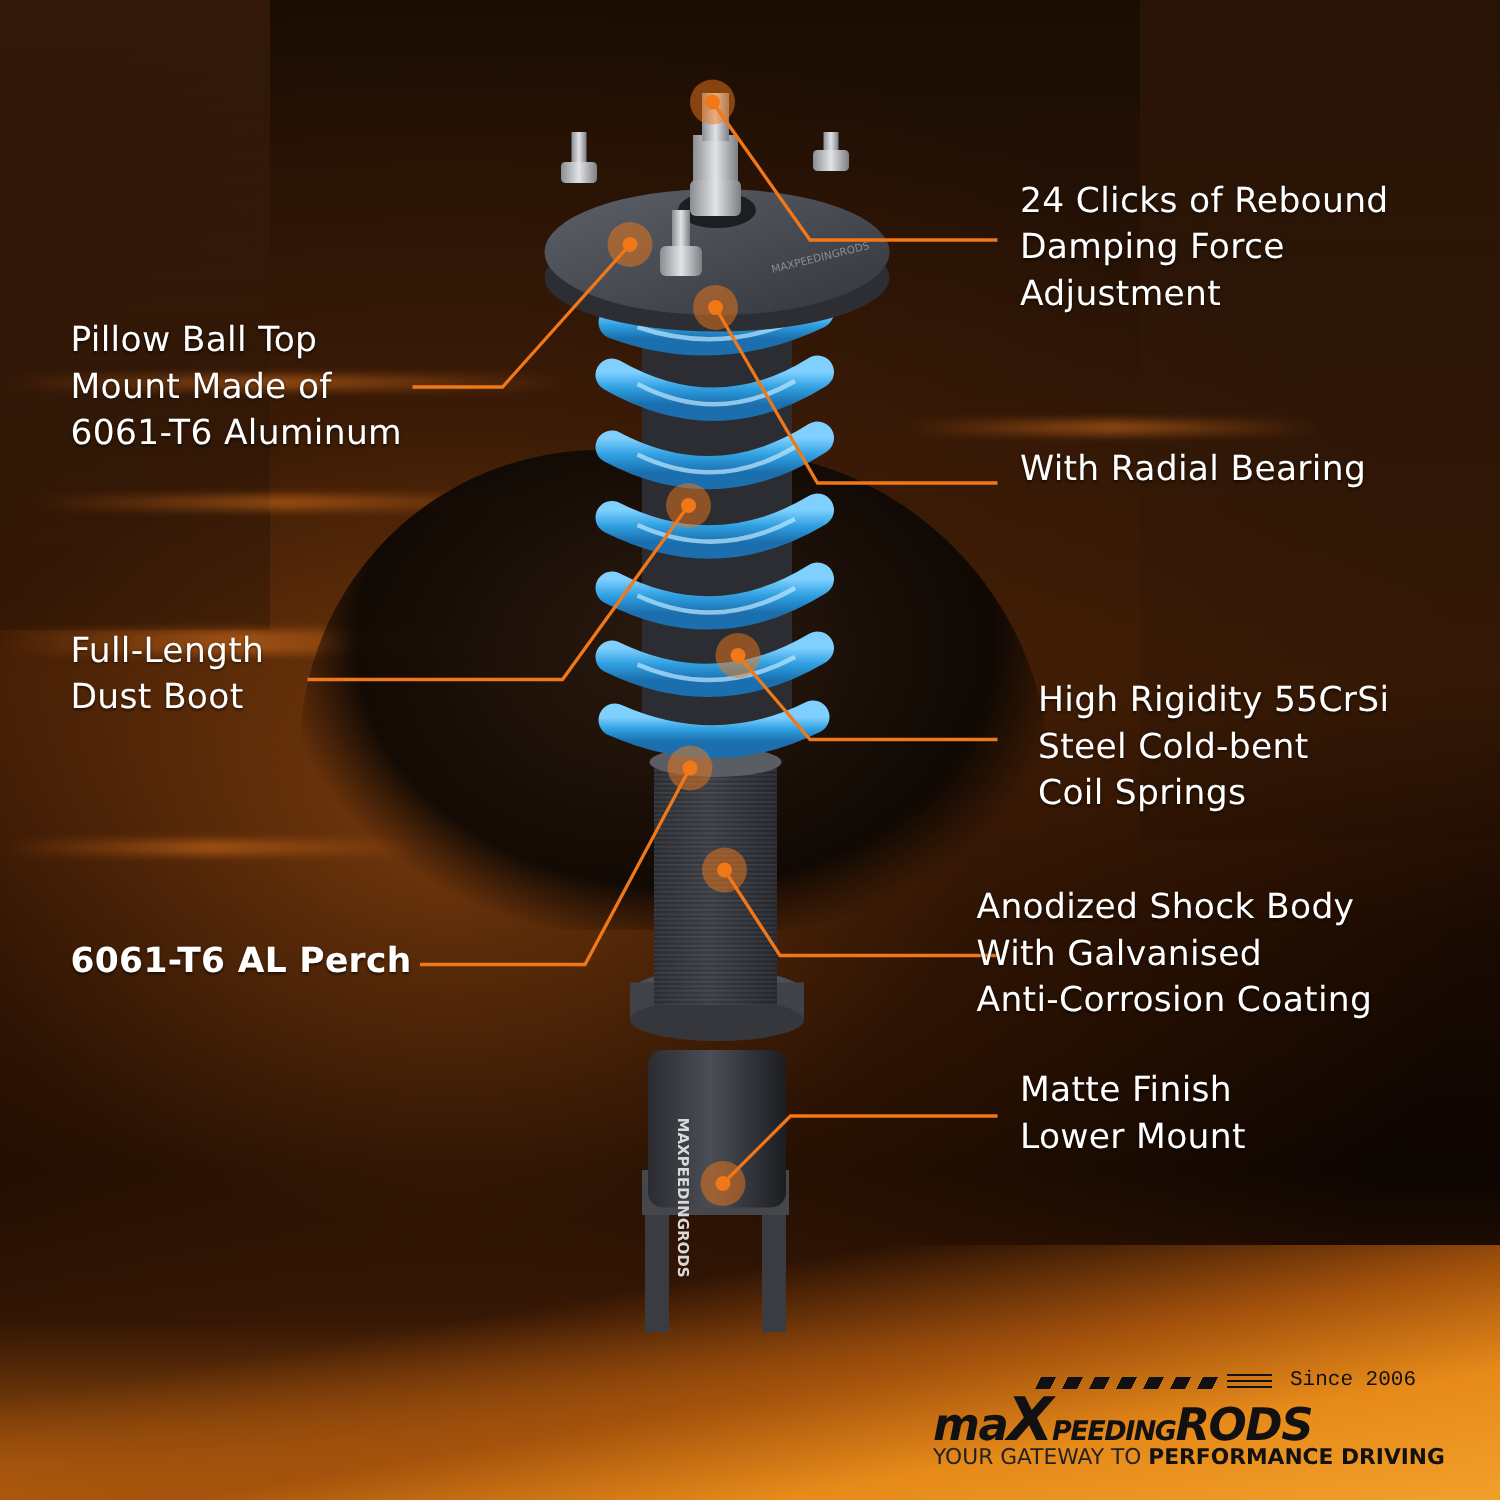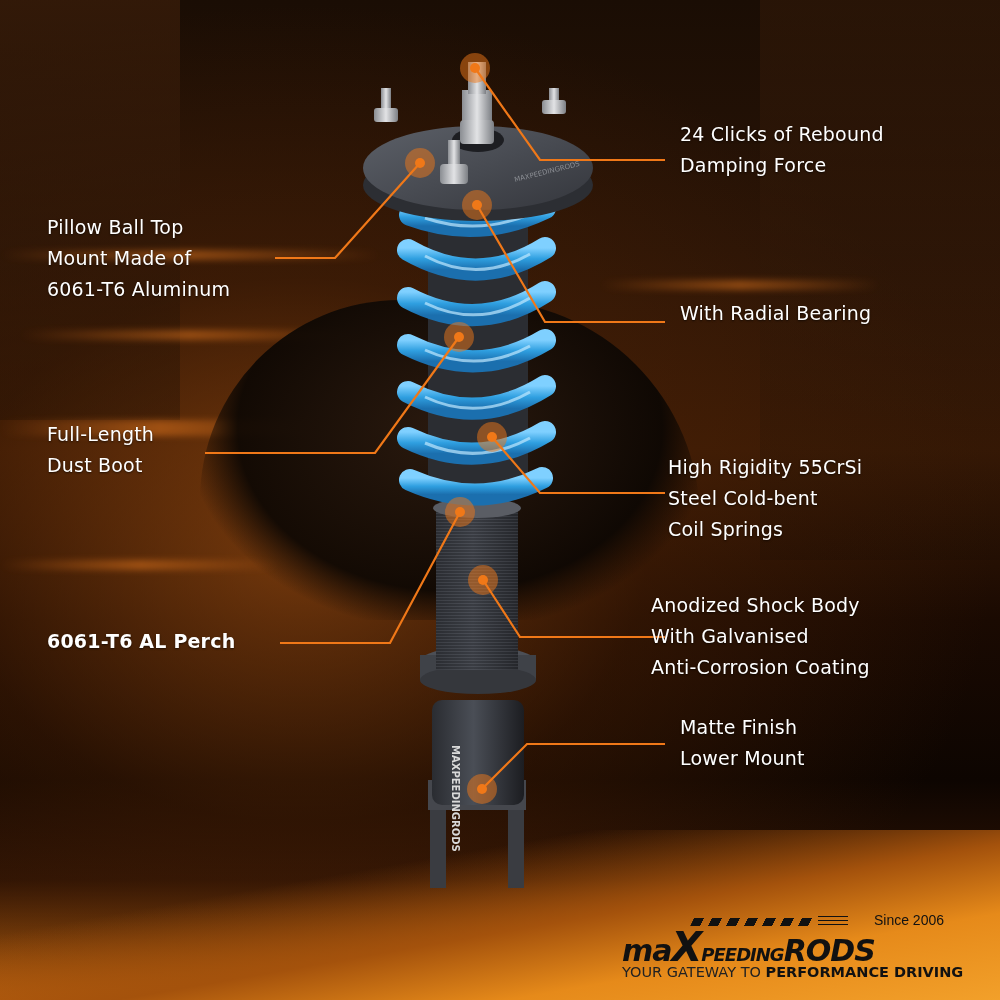--- a/index.html
+++ b/index.html
@@ -9,28 +9,28 @@
       radial-gradient(ellipse at 30% 55%, rgba(180,90,20,0.55) 0%, rgba(80,35,5,0.4) 35%, rgba(0,0,0,0) 70%),
       linear-gradient(180deg,#1a0d04 0%,#2a1406 25%,#3a1a05 45%,#1a0a02 62%,#0d0501 78%,#2b1204 88%,#c86a10 100%);
   }
   .streak{position:absolute;height:10px;border-radius:6px;opacity:.55;filter:blur(3px);
     background:linear-gradient(90deg,rgba(230,120,30,0),rgba(230,120,30,.9),rgba(230,120,30,0));}
   .building{position:absolute;background:linear-gradient(180deg,rgba(60,30,10,.7),rgba(20,10,3,.3));}
   .car{position:absolute;left:200px;top:300px;width:500px;height:320px;border-radius:200px 220px 40px 40px;
     background:radial-gradient(ellipse at 50% 40%,rgba(40,25,15,.95),rgba(10,6,3,.9) 60%,rgba(0,0,0,0) 75%);}
   .road-glow{position:absolute;left:0;right:0;bottom:0;height:170px;
     background:linear-gradient(170deg,rgba(0,0,0,0) 0%,rgba(0,0,0,0) 30%,#a4520c 55%,#e68a1a 75%,#f2a02a 100%);}
-  .label{position:absolute;color:#fff;font-family:"DejaVu Sans",sans-serif;font-size:19px;line-height:31px;
+  .label{position:absolute;color:#fff;font-family:"DejaVu Sans",sans-serif;font-size:23px;line-height:31px;
     font-weight:500;letter-spacing:.2px;text-shadow:0 1px 2px rgba(0,0,0,.6);}
   svg.overlay{position:absolute;left:0;top:0;}
   .logo{position:absolute;left:622px;top:912px;width:330px;height:70px;}
   .logo-main{position:absolute;left:0;top:12px;font-family:"DejaVu Sans",sans-serif;font-weight:900;
     font-style:italic;font-size:30px;letter-spacing:-1px;color:#111;}
   .logo-main .big{font-size:40px;}
-  .logo-since{position:absolute;right:8px;top:0;font-family:Liberation Sans, sans-serif;font-size:14px;color:#111;}
+  .logo-since{position:absolute;right:8px;top:0;font-family:Liberation Mono, monospace;font-size:14px;color:#111;}
   .logo-tag{position:absolute;left:0;top:52px;font-family:"DejaVu Sans",sans-serif;font-size:14.5px;color:#222;white-space:nowrap;}
   .logo-tag b{font-weight:800;color:#111;text-align:right;}
   .checker{position:absolute;left:70px;top:6px;width:120px;height:8px;
     background:repeating-linear-gradient(90deg,#111 0 10px,transparent 10px 18px);transform:skewX(-25deg);}
   .speedlines{position:absolute;left:196px;top:4px;width:30px;height:12px;
     background:repeating-linear-gradient(180deg,#111 0 1.5px,transparent 1.5px 4px);}
 </style>
 </head>
 <body>
 
@@ -182,25 +182,26 @@
     <div>Full-Length</div>
     <div>Dust Boot</div>
   </div>
   <div class="label" style="left:47px;top:626px;font-weight:bold;">
     <div>6061-T6 AL Perch</div>
   </div>
 
   <div class="label" style="left:680px;top:119px;">
     <div>24 Clicks of Rebound</div>
     <div>Damping Force</div>
+    <div>Adjustment</div>
   </div>
   <div class="label" style="left:680px;top:298px;">
     <div>With Radial Bearing</div>
   </div>
-  <div class="label" style="left:668px;top:452px;">
+  <div class="label" style="left:692px;top:452px;">
     <div>High Rigidity 55CrSi</div>
     <div>Steel Cold-bent</div>
     <div>Coil Springs</div>
   </div>
   <div class="label" style="left:651px;top:590px;">
     <div>Anodized Shock Body</div>
     <div>With Galvanised</div>
     <div>Anti-Corrosion Coating</div>
   </div>
   <div class="label" style="left:680px;top:712px;">

